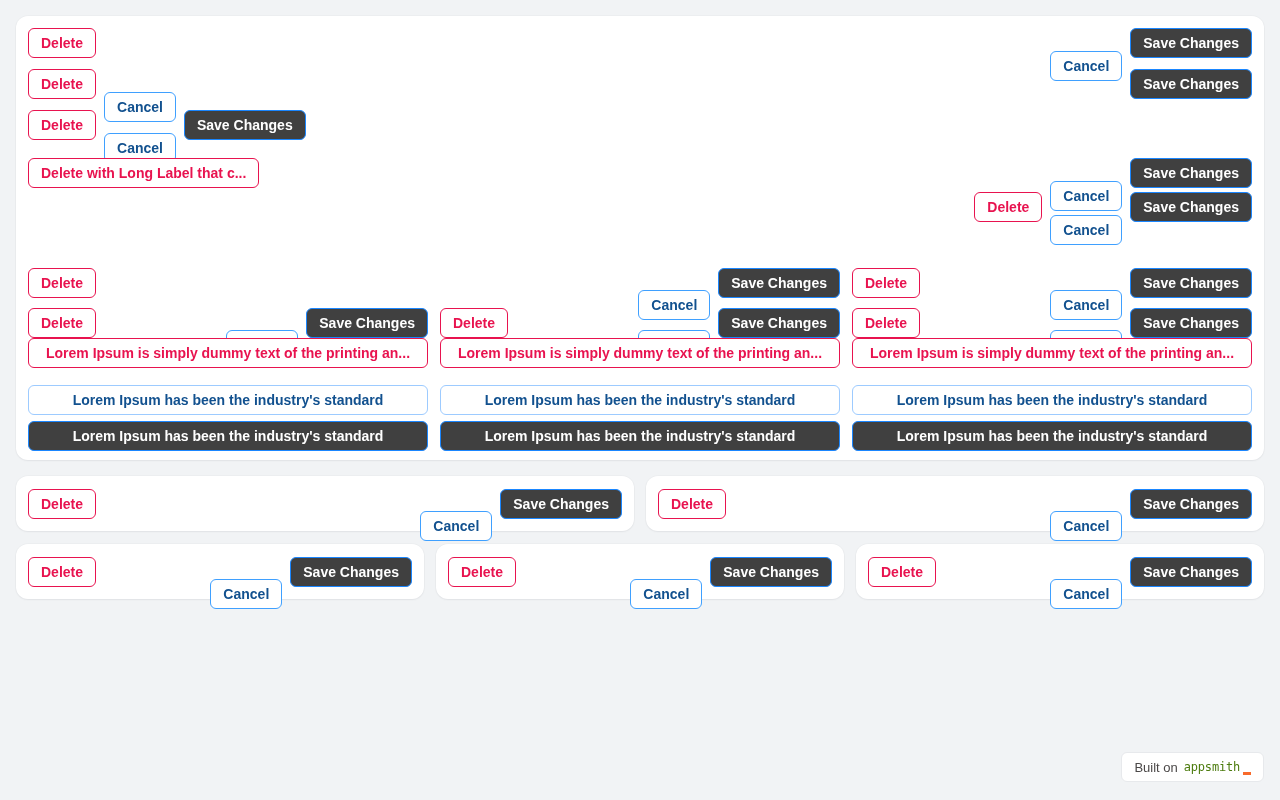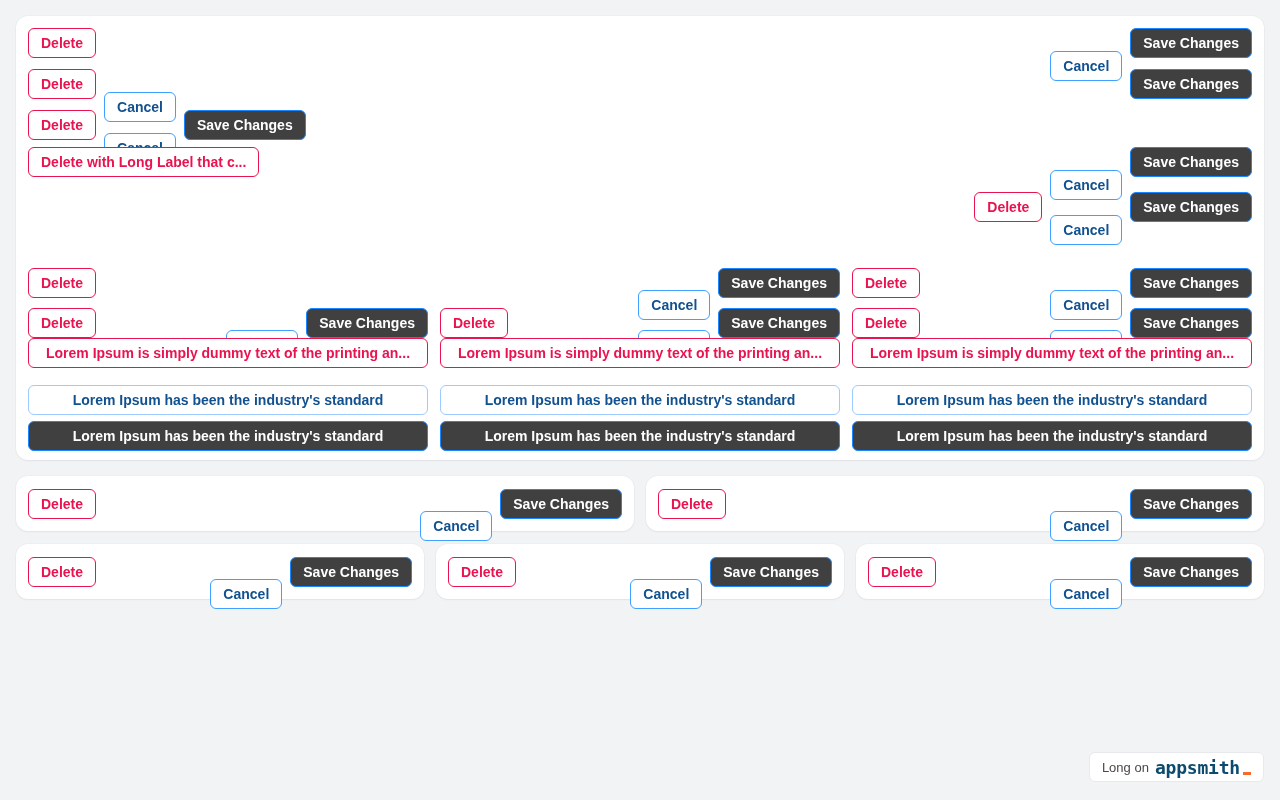--- a/index.html
+++ b/index.html
@@ -109,23 +109,23 @@
     height: 30px;
     padding: 0 12px;
     display: flex;
     align-items: center;
     gap: 6px;
     font-size: 13px;
     color: #4B4848;
   }
   .badge .brand {
     font-family: "DejaVu Sans Mono", monospace;
-    font-weight: bold;
-    color: #0c4a6e;
-    font-size: 18px;
+    font-weight: normal;
+    color: #4d7c0f;
+    font-size: 12px;
     letter-spacing: -0.2px;
   }
   .badge .cursor {
     display: inline-block;
     width: 8px; height: 3px;
     background: #F86A2B;
     margin-left: -3px;
     position: relative;
     top: 6px;
   }
@@ -161,21 +161,21 @@
 
     <div class="row" style="top:94px;">
       <div class="grp">
         <button class="btn btn-danger">Delete</button>
         <button class="btn btn-cancel">Cancel</button>
         <button class="btn btn-primary">Save Changes</button>
       </div>
       <div class="spacer"></div>
     </div>
 
-    <div class="row" style="top:131px;">
+    <div class="row" style="top:142px;">
       <div class="grp">
         <button class="btn btn-danger" style="max-width:238px;">Delete with Long Label that c...</button>
       </div>
       <div class="spacer"></div>
       <div class="grp">
         <button class="btn btn-cancel">Cancel</button>
         <button class="btn btn-primary">Save Changes</button>
       </div>
     </div>
 
@@ -288,18 +288,18 @@
       <button class="btn btn-danger">Delete</button>
       <div class="spacer"></div>
       <div class="grp">
         <button class="btn btn-cancel">Cancel</button>
         <button class="btn btn-primary">Save Changes</button>
       </div>
     </div>
   </div>
 
   <div class="badge">
-    <span>Long on</span>
+    <span>Built on</span>
     <span class="brand">appsmith</span>
     <span class="cursor"></span>
   </div>
 
 </div>
 
 </body></html>

